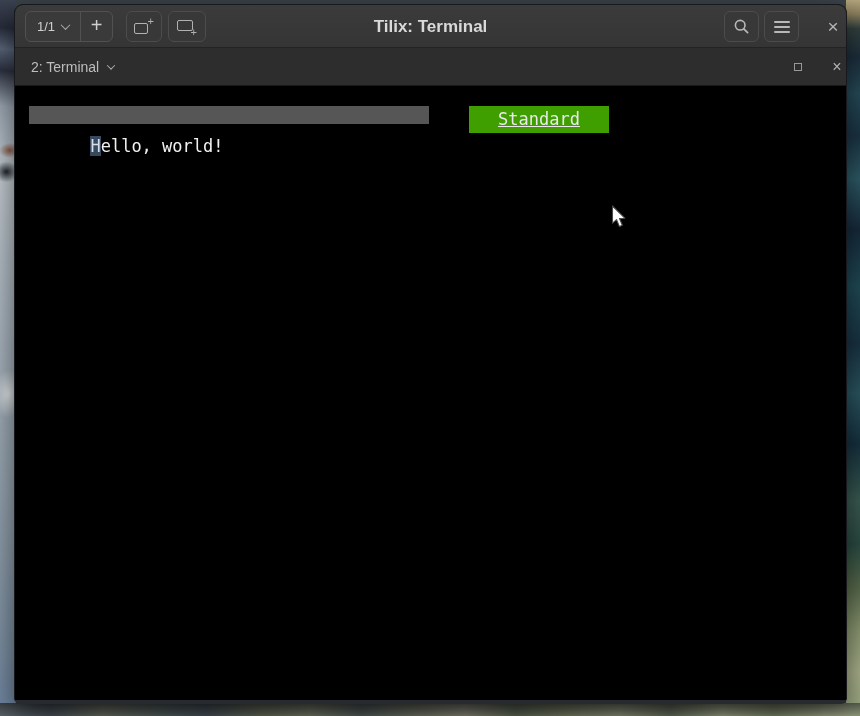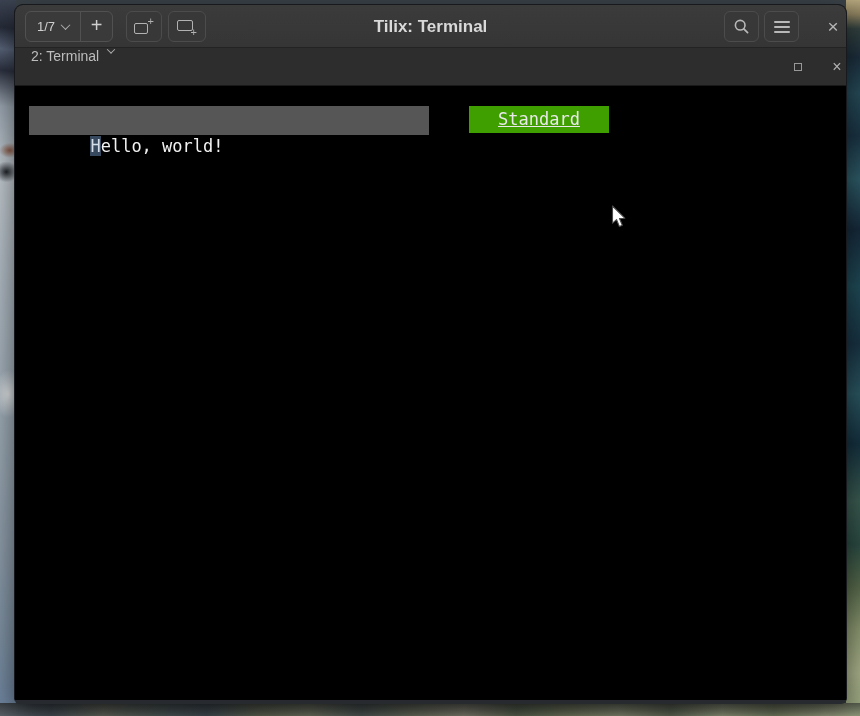--- a/index.html
+++ b/index.html
@@ -69,31 +69,31 @@
     display:flex; align-items:center; justify-content:center;
     color:#b4b4b4; font-size:19px; line-height:19px; }
 
   .title { position:absolute; left:0; right:0; top:0; height:43px; display:flex;
     align-items:center; justify-content:center; color:#d9d9d9; font-size:17px; font-weight:bold;
     pointer-events:none; }
 
   .sessionbar { position:relative; height:38px; flex:0 0 38px; background:#2d2d2d;
     border-bottom:1px solid #191919; }
   .session-title { position:absolute; left:16px; top:0; height:38px; display:flex;
-    gap:9px; color:#bdbdbd; font-size:14px; }
+    align-items:center; gap:9px; color:#bdbdbd; font-size:14px; }
   .restore-icon { position:absolute; left:779px; top:15px; width:8px; height:8px;
     border:1.4px solid #989898; }
   .term-close { position:absolute; left:810px; top:0; height:38px; width:24px; display:flex;
     align-items:center; justify-content:center; color:#b0b0b0; font-size:16px; }
 
   
   .terminal { position:relative; flex:1 1 auto; background:#000; overflow:hidden;
     font-family:"DejaVu Sans Mono","Liberation Mono",monospace; }
 
-  .input-box { position:absolute; left:14px; top:20px; width:400px; height:29px;
+  .input-box { position:absolute; left:14px; top:20px; width:400px; height:18px;
     background:#565656; color:#f1f1f1; font-size:17px; line-height:27px; white-space:pre; }
   .input-box .cursor { background:#36495f; color:#d4dde8; }
 
   .font-btn { position:absolute; left:454px; top:20px; width:140px; height:27px;
     background:#3f9e00; color:#e9e9e9; font-size:17px; line-height:27px; text-align:center;text-decoration:underline; }
 
   .art { position:absolute; left:14px; top:75px; color:#d6d6d6; font-size:17px;
     line-height:22.4px; white-space:pre; font-family:inherit; }
 
   .pointer { position:absolute; left:596px; top:119px; }
@@ -103,21 +103,21 @@
 
 <div class="bg-left"></div>
 <div class="bg-right"></div>
 <div class="bg-bottom"></div>
 
 <div class="window">
 
   <div class="titlebar">
     <div class="btn-group">
       <div class="session-count">
-        <span>1/7</span>
+        <span>1/1</span>
         <span class="caret"></span>
       </div>
       <div class="add-btn">
         <span>+</span>
       </div>
     </div>
 
     <div class="icon-btn sp1">
       <span class="split-glyph tr">
         <span class="rect"></span>

